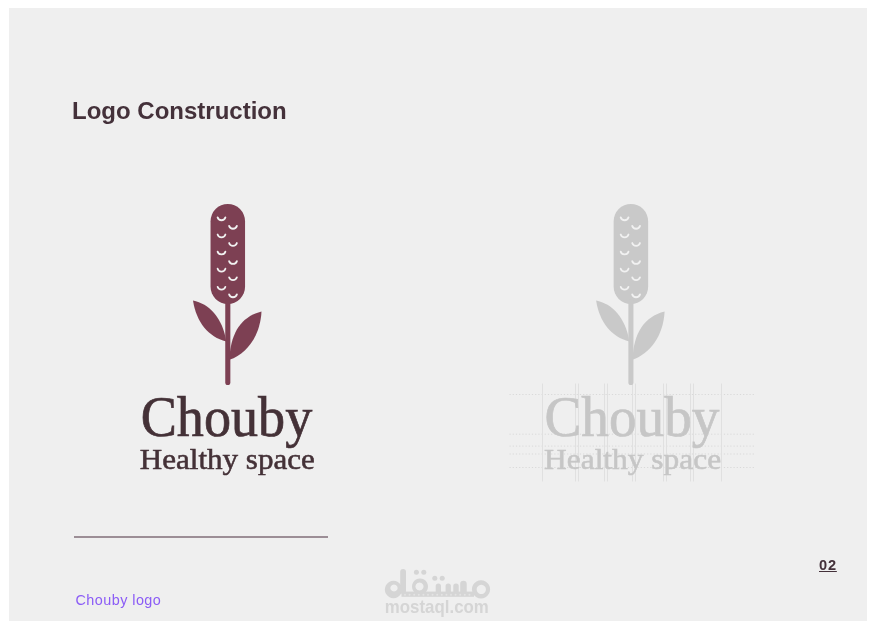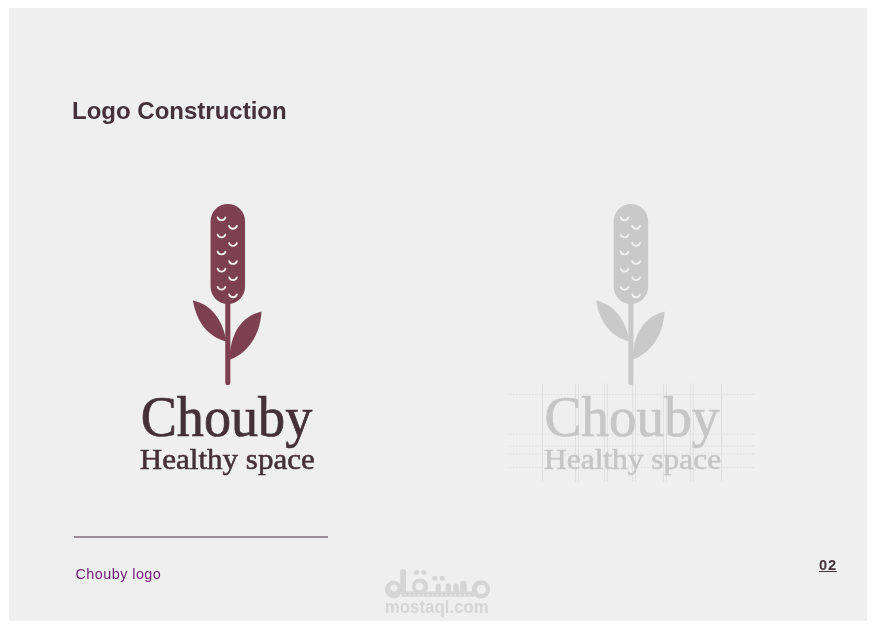--- a/index.html
+++ b/index.html
@@ -114,15 +114,15 @@
         <circle cx="455.6" cy="594.7" r="0.95"></circle>
         <circle cx="460.2" cy="594.7" r="0.95"></circle>
         <circle cx="464.8" cy="594.7" r="0.95"></circle>
         <circle cx="469.4" cy="594.7" r="0.95"></circle>
     </g>
   </g>
 
   <text x="436.8" y="613.4" text-anchor="middle" textLength="104" lengthAdjust="spacingAndGlyphs" font-family="Liberation Sans" font-weight="bold" font-size="18.5" fill="#d5d5d5" opacity="0.999" style="filter:blur(0.45px)">mostaql.com</text>
 </svg>
 
-<div class="abs" style="left:75.5px;top:566px;font:14.4px 'Liberation Sans',sans-serif;color:#701a75;letter-spacing:0.45px;">Chouby logo</div>
+<div class="abs" style="left:75.5px;top:592px;font:14.4px 'Liberation Sans',sans-serif;color:#8b5cf6;letter-spacing:0.45px;">Chouby logo</div>
 
 <div class="abs" style="left:819px;top:557.3px;font:bold 14.6px 'Liberation Sans',sans-serif;color:#44313a;letter-spacing:0.8px;text-decoration:underline;">02</div>
 
 </body></html>

